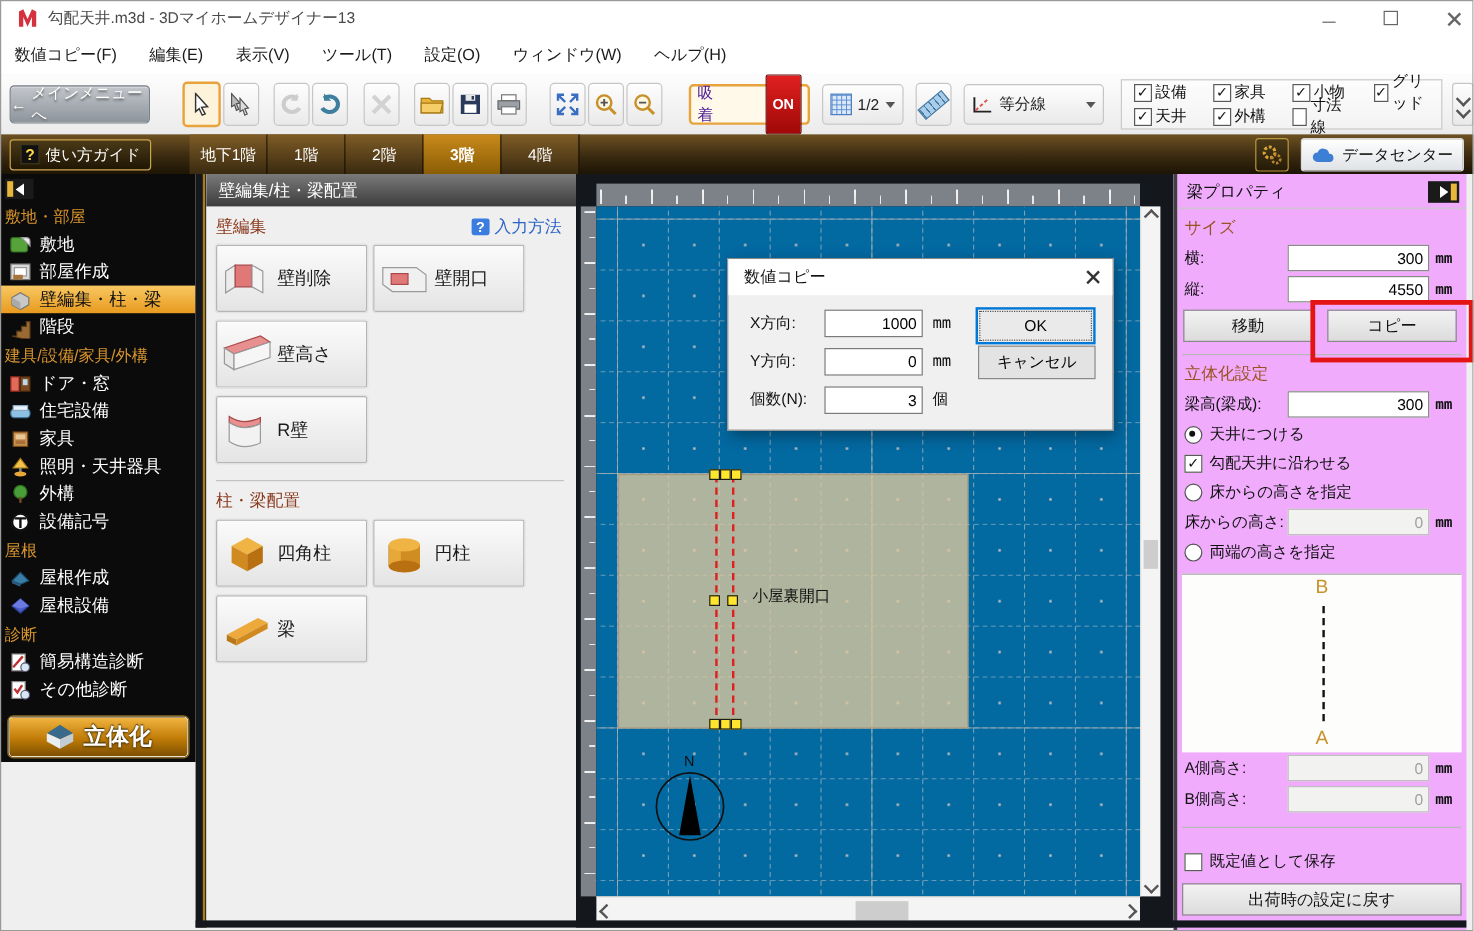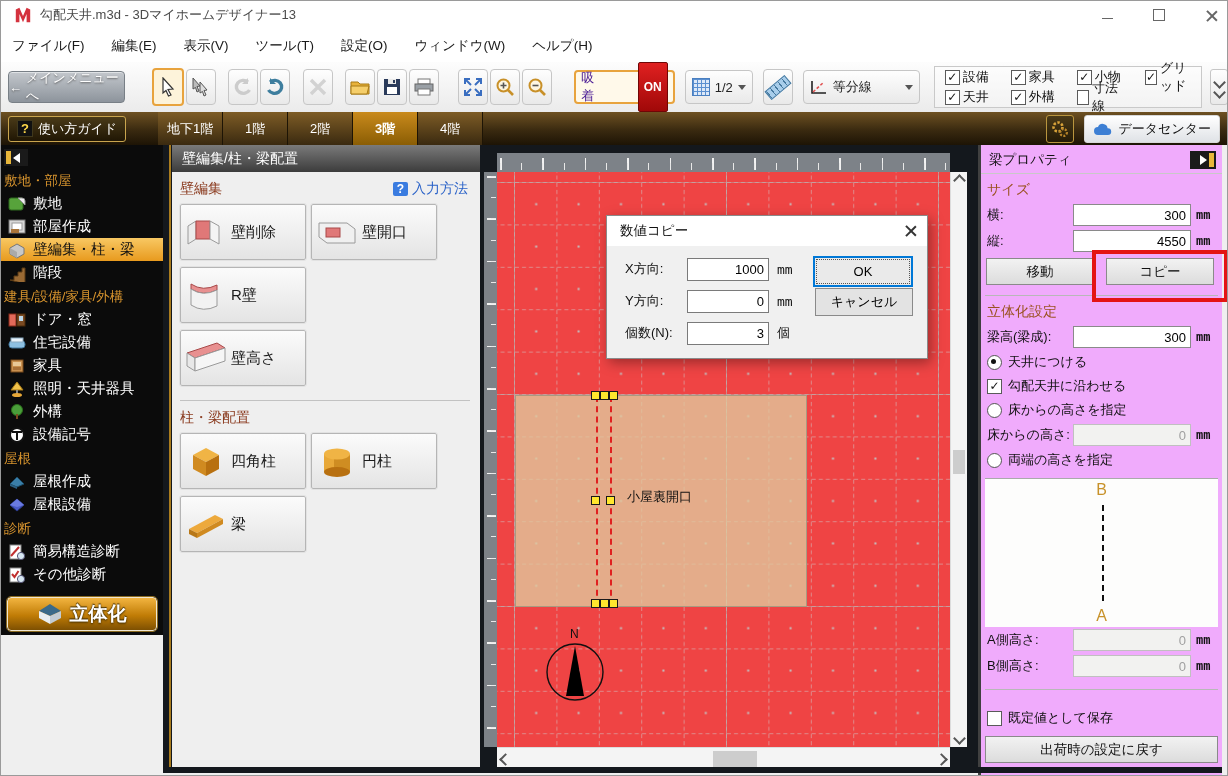--- a/index.html
+++ b/index.html
@@ -83,21 +83,21 @@
   .tp-grid.sec0 .tool-btn:nth-child(4){grid-column:1;}
   .tp-divider{height:1px;background:#c2c2c2;margin:8px 10px 0 8px;}
   
   .canvas{position:absolute;left:480px;top:145px;width:498px;height:628px;background:#14181d;}
   .ruler-top{position:absolute;left:17px;top:8px;width:453px;height:19px;background:#7d8288;}
   .ruler-top::before{content:"";position:absolute;left:3px;right:0;bottom:2px;height:12px;background:repeating-linear-gradient(to right,#f2f2f2 0 1.5px,transparent 1.5px 42.4px);}
   .ruler-top::after{content:"";position:absolute;left:3px;right:0;bottom:2px;height:7px;background:repeating-linear-gradient(to right,#e8e8e8 0 1px,transparent 1px 21.2px);}
   .ruler-left{position:absolute;left:4px;top:27px;width:13px;height:575px;background:#7d8288;}
   .ruler-left::before{content:"";position:absolute;top:4px;bottom:0;right:1px;width:9px;background:repeating-linear-gradient(to bottom,#f2f2f2 0 1.5px,transparent 1.5px 42.4px);}
   .ruler-left::after{content:"";position:absolute;top:4px;bottom:0;right:1px;width:5px;background:repeating-linear-gradient(to bottom,#e8e8e8 0 1px,transparent 1px 21.2px);}
-  .draw-area{position:absolute;left:17px;top:27px;width:453px;height:575px;background:#ef4444;overflow:hidden;}
+  .draw-area{position:absolute;left:17px;top:27px;width:453px;height:575px;background:#0369a1;overflow:hidden;}
   .gridsvg{position:absolute;left:0;top:0;}
   .room{position:absolute;left:18px;top:223px;width:292px;height:212px;background:rgba(224,201,157,.78);border:1px solid #a89a80;box-sizing:border-box;}
   .beam-line{position:absolute;top:224px;height:210px;width:0;border-left:2px dashed #e02020;}
   .handle{position:absolute;width:9px;height:9px;background:#ffe62e;border:1px solid #1a1a1a;box-sizing:border-box;}
   .room-label{position:absolute;left:130px;top:316px;font-size:13px;color:#111;}
   .compass{position:absolute;left:48px;top:453px;}
   .vscroll{position:absolute;left:470px;top:27px;width:17px;height:575px;background:#f4f4f4;border-left:1px solid #dcdcdc;box-sizing:border-box;}
   .vthumb{position:absolute;left:2px;top:278px;width:12px;height:24px;background:#cdcdcd;}
   .sarrow{position:absolute;display:flex;align-items:center;justify-content:center;width:17px;height:17px;}
   .hscroll{position:absolute;left:17px;top:602px;width:453px;height:22px;background:#f4f4f4;border-top:1px solid #dcdcdc;box-sizing:border-box;}
@@ -151,21 +151,21 @@
     </svg>
   <span class="title">勾配天井.m3d - 3Dマイホームデザイナー13</span>
   <div class="win-controls">
     <span class="wc wc-min"></span>
     <span class="wc wc-max"></span>
     <span class="wc wc-close"></span>
   </div>
 </div>
 
 <div class="menubar" id="menubar-items">
-    <span class="menu-item">ファイル(F)</span>
+    <span class="menu-item">数値コピー(F)</span>
     <span class="menu-item">編集(E)</span>
     <span class="menu-item">表示(V)</span>
     <span class="menu-item">ツール(T)</span>
     <span class="menu-item">設定(O)</span>
     <span class="menu-item">ウィンドウ(W)</span>
     <span class="menu-item">ヘルプ(H)</span>
   </div>
 
 <div class="toolbar">
   <div class="btn-mainmenu">
@@ -485,35 +485,35 @@
             <svg viewBox="0 0 46 38">
               <path d="M5 10 h28 l8 6 v14 h-28 l-8 -6 z" fill="#f0f0f0" stroke="#9a9a9a"></path>
               <rect x="12" y="15" width="14" height="9" fill="#e07878" stroke="#a84848"></rect>
             </svg>
           </span>
           <span class="tool-label">壁開口</span>
         </div>
         <div class="tool-btn">
           <span class="tool-ic">
             <svg viewBox="0 0 46 38">
-              <path d="M8 8 Q20 16 34 9 L34 14 Q20 21 8 13 Z" fill="#e89090" stroke="#a84848"></path>
-              <path d="M8 13 Q20 21 34 14 L34 30 Q20 37 8 29 Z" fill="#f2f2f2" stroke="#9a9a9a"></path>
-            </svg>
-          </span>
-          <span class="tool-label">R壁</span>
-        </div>
-        <div class="tool-btn">
-          <span class="tool-ic">
-            <svg viewBox="0 0 46 38">
               <path d="M4 14 L34 4 L42 9 L12 19 Z" fill="#e89090" stroke="#a84848"></path>
               <path d="M4 14 L12 19 V32 L4 27 Z" fill="#e8e8e8" stroke="#9a9a9a"></path>
               <path d="M12 19 L42 9 V22 L12 32 Z" fill="#f6f6f6" stroke="#9a9a9a"></path>
             </svg>
           </span>
           <span class="tool-label">壁高さ</span>
+        </div>
+        <div class="tool-btn">
+          <span class="tool-ic">
+            <svg viewBox="0 0 46 38">
+              <path d="M8 8 Q20 16 34 9 L34 14 Q20 21 8 13 Z" fill="#e89090" stroke="#a84848"></path>
+              <path d="M8 13 Q20 21 34 14 L34 30 Q20 37 8 29 Z" fill="#f2f2f2" stroke="#9a9a9a"></path>
+            </svg>
+          </span>
+          <span class="tool-label">R壁</span>
         </div>
       </div>
       <div class="tp-divider"></div>
       <div class="tp-sec-head">
         <span class="tp-title">柱・梁配置</span>
       </div>
       <div class="tp-grid sec1">
         <div class="tool-btn">
           <span class="tool-ic">
             <svg viewBox="0 0 46 38">

